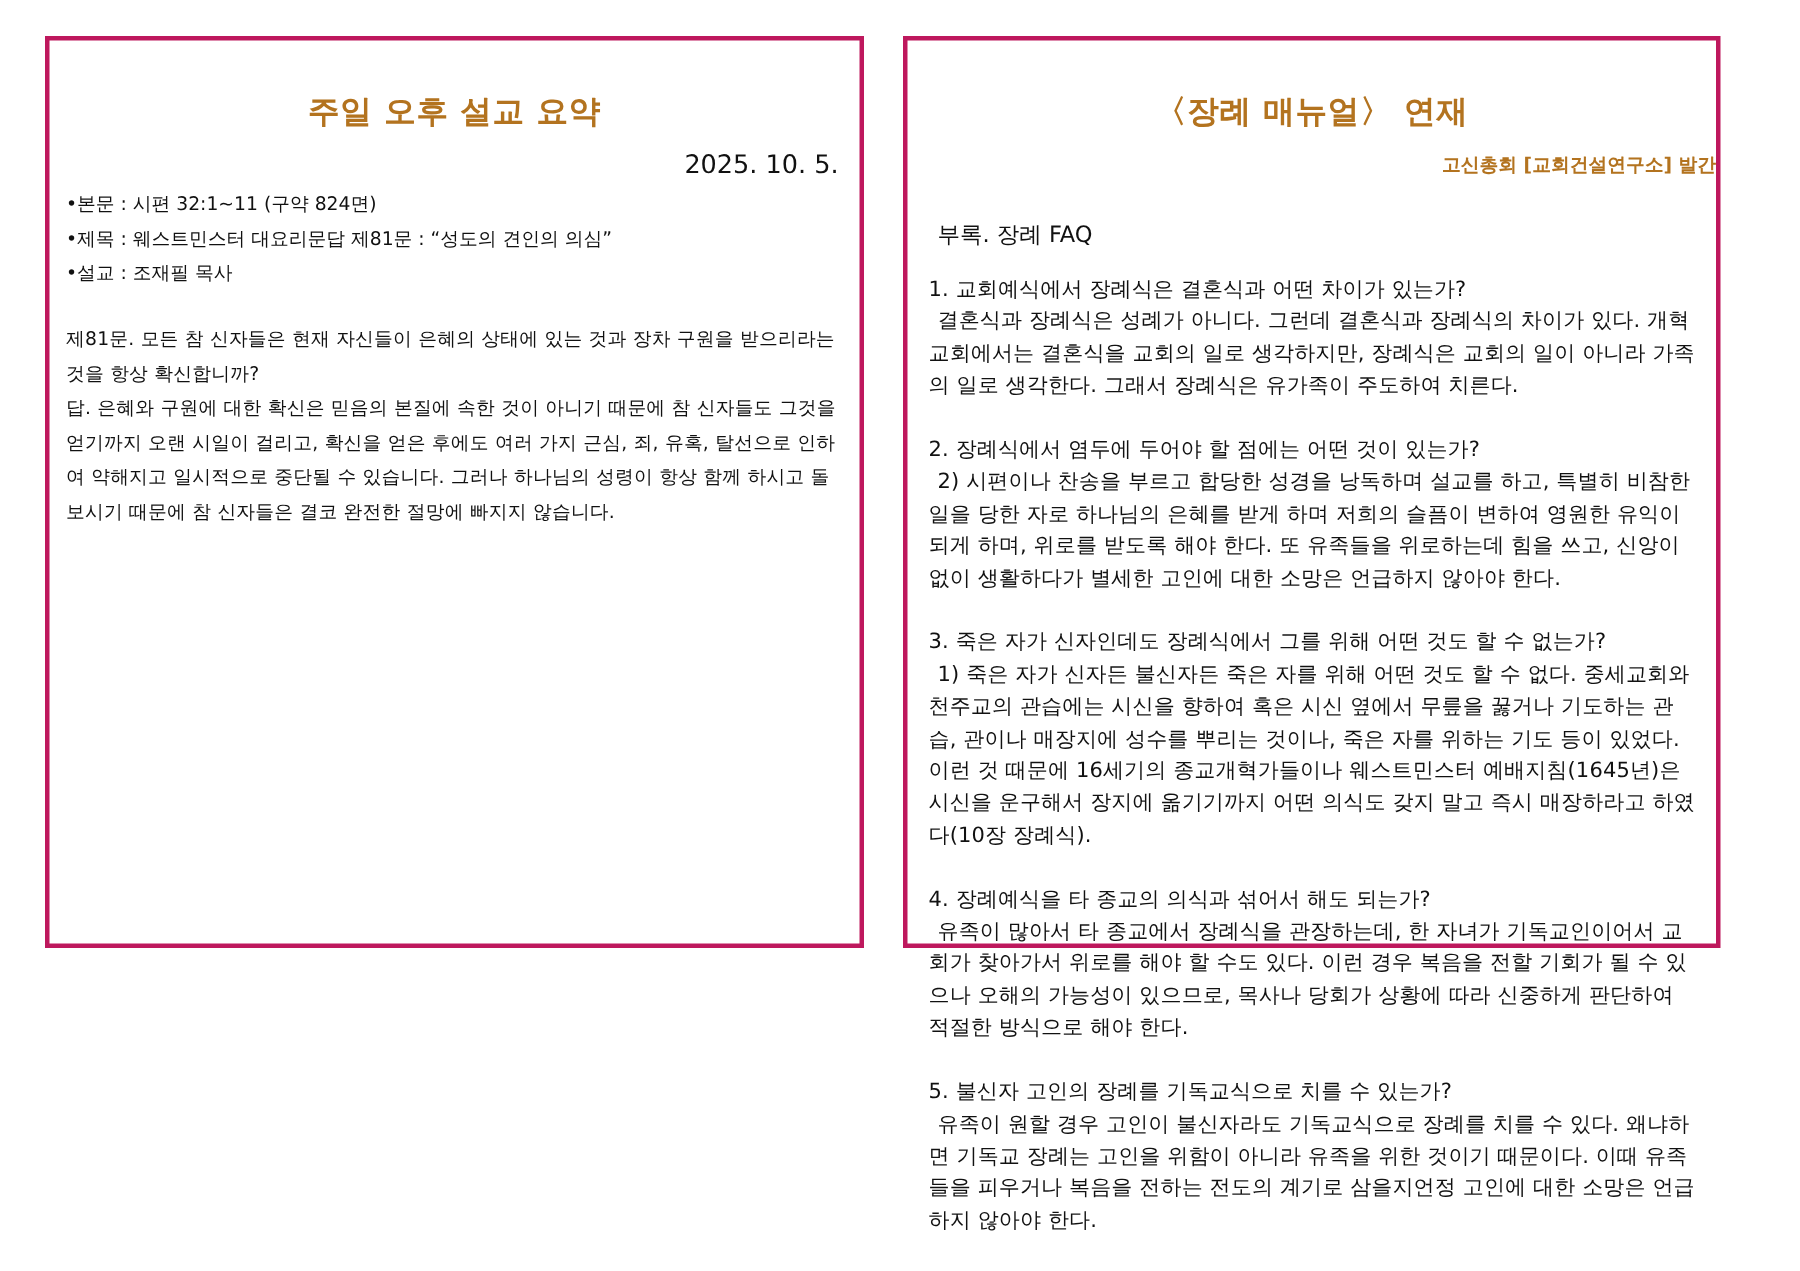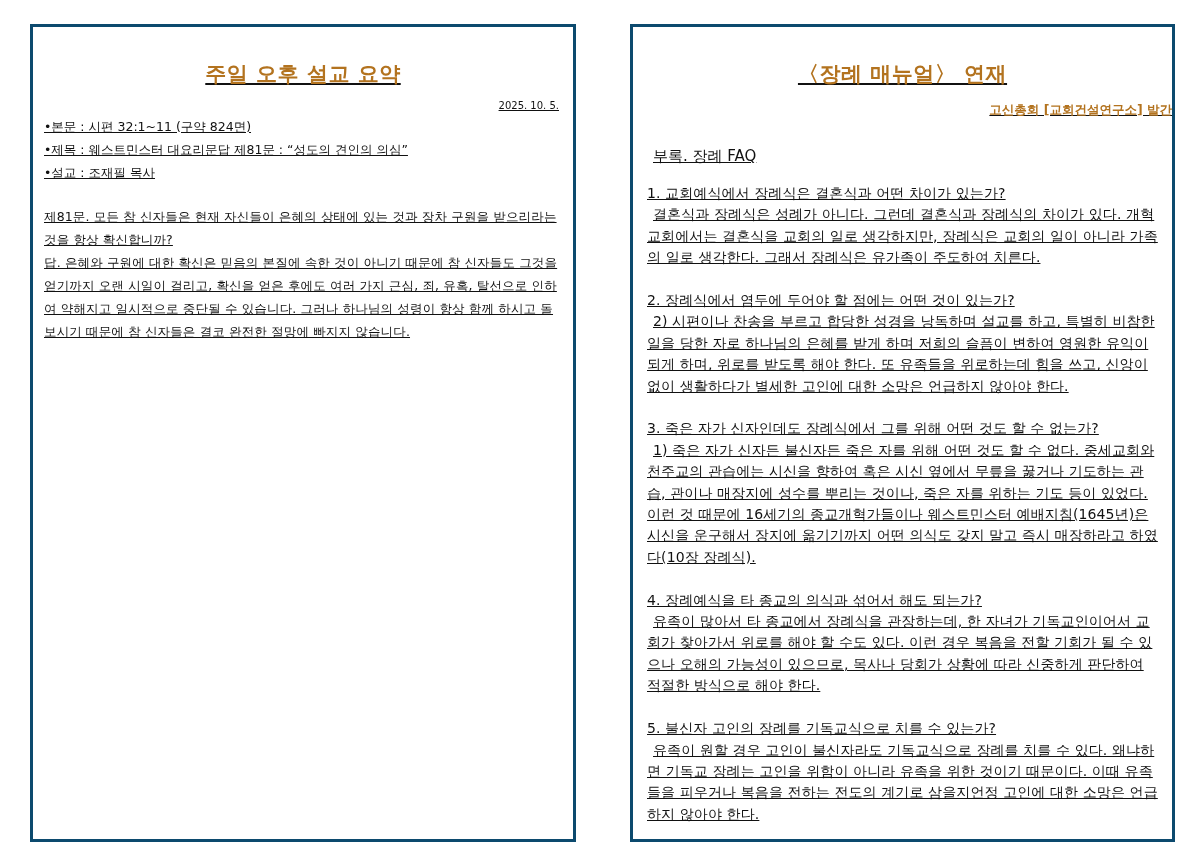--- a/index.html
+++ b/index.html
@@ -1,23 +1,23 @@
 <!DOCTYPE html>
 <html><head>
 <meta charset="utf-8">
 <style>
   html, body { margin:0; padding:0; }
   body { width:1200px; height:847px; background:#ffffff; position:relative; overflow:hidden;
          font-family:"DejaVu Sans", "Liberation Sans", sans-serif; color:#111; }
-  .page { position:absolute; top:24px; height:818px; border:3px solid #0c4a6e; box-sizing:border-box; background:#fff;text-decoration:underline; }
+  .page { position:absolute; top:24px; height:608px; border:3px solid #be185d; box-sizing:border-box; background:#fff; }
   .left { left:30px; width:546px; }
-  .right { left:630px; width:545px; }
+  .right { left:602px; width:545px; }
   .title { text-align:center; color:#b3731f; font-weight:bold; font-size:21px; letter-spacing:0.5px; }
   .left .title { margin-top:33px; }
-  .date { text-align:right; font-size:10px; margin:12px 14px 0 0; }
+  .date { text-align:right; font-size:17px; margin:12px 14px 0 0; }
   .meta { margin:4px 0 0 11px; font-size:12.5px; line-height:23px; }
   .body-text { margin:21px 12px 0 11px; font-size:12.5px; line-height:23px; letter-spacing:0.15px; }
   .right .title { margin-top:33px; }
   .subtitle { text-align:right; color:#b3731f; font-weight:bold; font-size:12.5px; margin-top:14px; }
   .appendix { margin:28px 0 0 20px; font-size:15px; }
   .faq { margin:17px 12px 0 14px; font-size:14px; line-height:21.4px; letter-spacing:0.1px; }
   .faq-item { margin-bottom:21.4px; }
   .para { text-indent:6px; }
 </style>
 </head>

